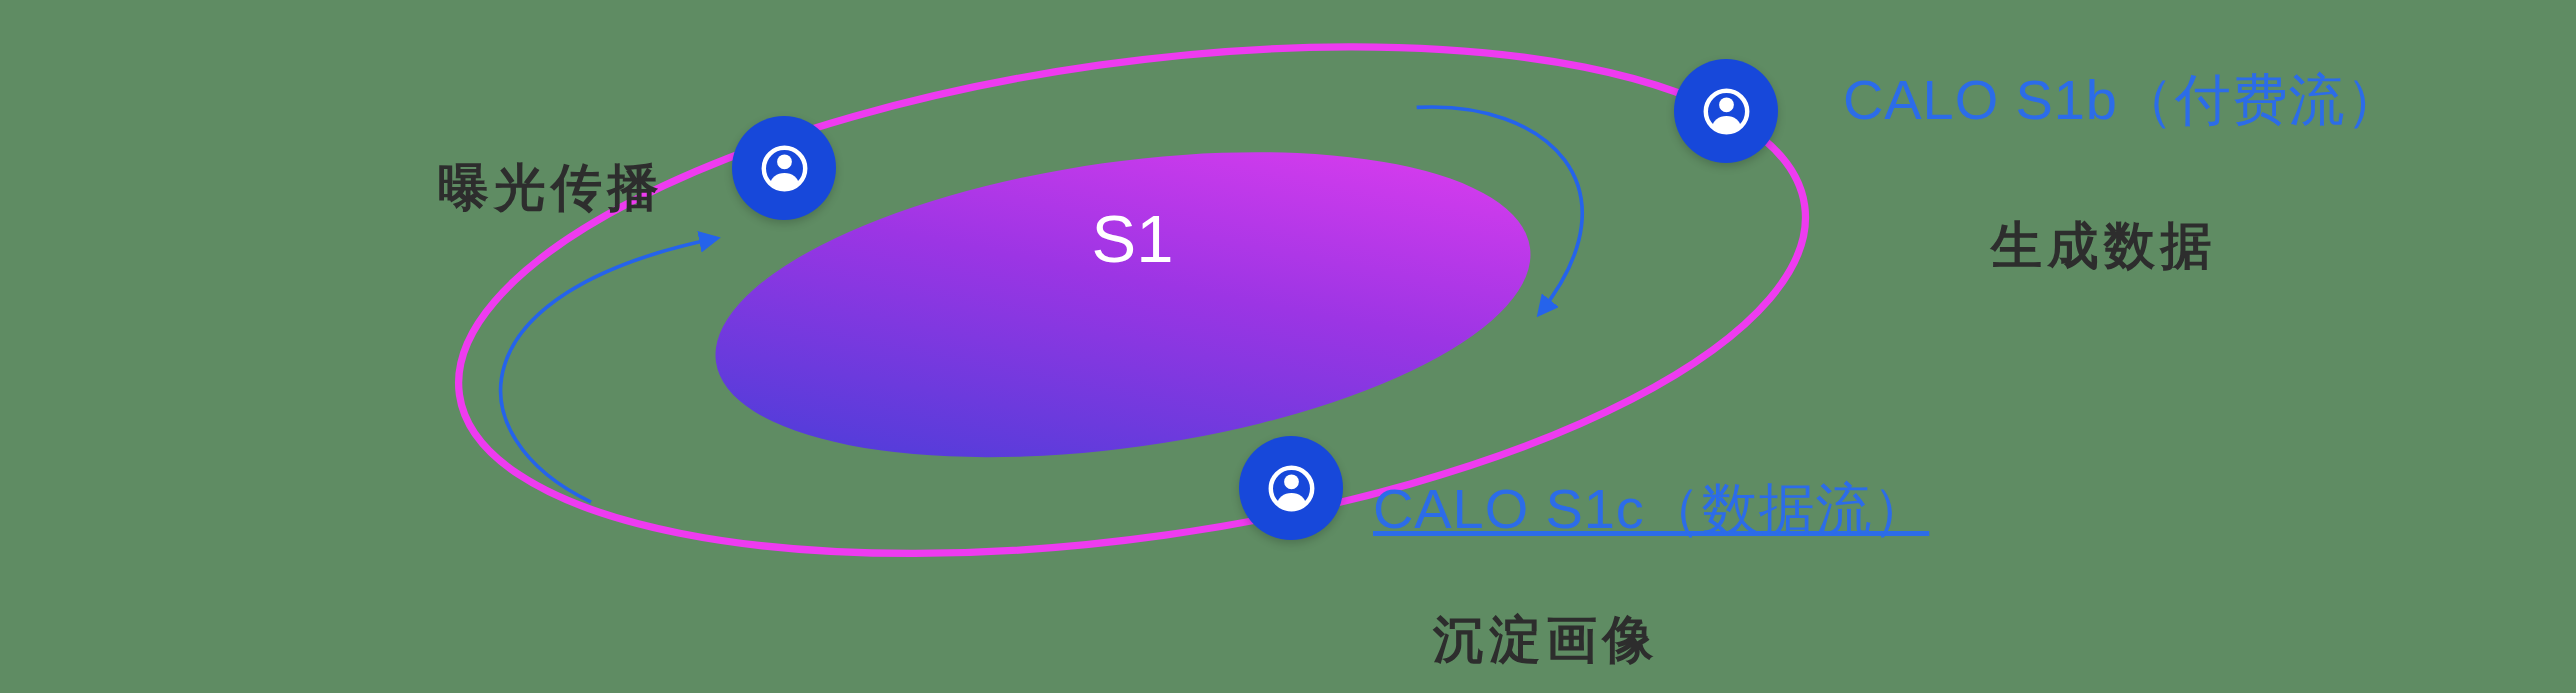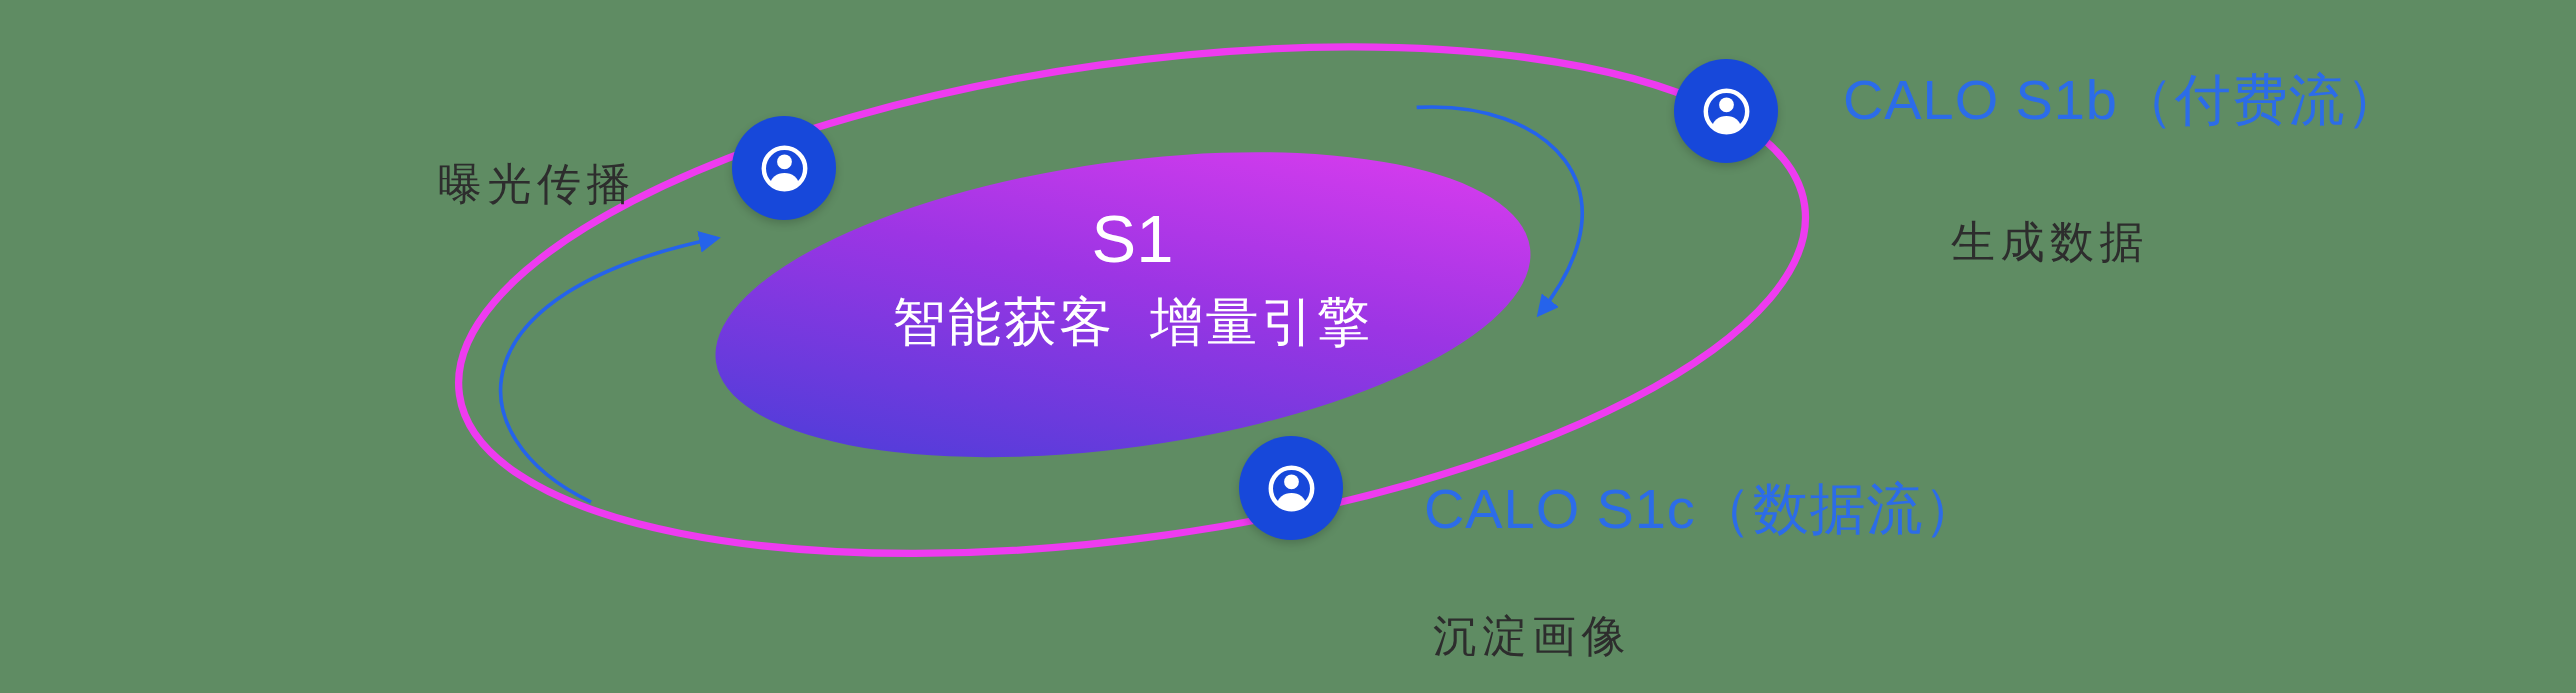--- a/index.html
+++ b/index.html
@@ -13,21 +13,21 @@
     overflow:hidden;
     background:var(--bg,#5f8c63);
   }
   .layer-svg{position:absolute;left:0;top:0;width:2576px;height:694px;}
   .label{position:absolute;white-space:nowrap;line-height:1.1;}
   .title{
     font-size:56px;font-weight:500;letter-spacing:0.9px;
     color:var(--title-blue,#2c6ce8);
   }
   .subtitle{
-    font-size:44px;font-weight:400;letter-spacing:5.5px;
+    font-size:51px;font-weight:700;letter-spacing:5.5px;
     color:var(--subtitle-dark,#2d2d2d);
   }
   .center-text{
     position:absolute;left:769px;top:204px;width:727px;
     text-align:center;color:#ffffff;
   }
   .center-title{font-size:67px;font-weight:500;line-height:1.05;}
   .center-sub{font-size:53px;font-weight:400;letter-spacing:2.7px;margin-top:12.7px;white-space:pre;}
   .node{
     position:absolute;width:104px;height:104px;border-radius:50%;
@@ -35,22 +35,22 @@
     display:flex;align-items:center;justify-content:center;
     box-shadow:0 3.6px 9px rgba(0,0,0,0.18);
   }
   .node svg{width:71px;height:71px;display:block;}
   .node-a{left:732px;top:116px;}
   .node-b{left:1674px;top:59px;}
   .node-c{left:1239px;top:436px;}
   .t-a{left:42px;top:18px;}
   .s-a{left:438px;top:160px;}
   .t-b{left:1843px;top:69px;}
-  .s-b{left:1951px;top:218px;}
-  .t-c{left:1424px;top:478px;}
+  .s-b{left:1991px;top:218px;}
+  .t-c{left:1373px;top:478px;text-decoration:underline;}
   .s-c{left:1433px;top:591px;margin-top:21px;}
 </style>
 </head>
 <body>
 
 <div class="canvas">
 
   <svg class="layer-svg" viewBox="0 0 2833 763">
     <defs>
       <linearGradient id="coreGrad" x1="0" y1="1" x2="1" y2="0">
@@ -67,21 +67,20 @@
 
     <ellipse cx="1235" cy="335" rx="452" ry="157" transform="rotate(-8 1235 335)" fill="url(#coreGrad)"></ellipse>
 
     <path d="M 650 552 C 500 480 500 320 788 262" fill="none" style="stroke:var(--arrow-blue,#2563eb)" stroke-width="4" marker-end="url(#arrowHead)"></path>
 
     <path d="M 1558 118 C 1700 110 1805 205 1693 345" fill="none" style="stroke:var(--arrow-blue,#2563eb)" stroke-width="4" marker-end="url(#arrowHead)"></path>
   </svg>
 
   <div class="center-text">
     <div class="center-title">S1</div>
-    <div class="center-sub">智能获客  增量引擎</div>
   </div>
 
   <div class="node node-a">
     <svg viewBox="0 0 48 48">
       <defs>
           <clipPath id="clipA">
             <circle cx="24" cy="24" r="13.4"></circle>
           </clipPath>
         </defs>
       <circle cx="24" cy="24" r="14" fill="none" stroke="#ffffff" stroke-width="3"></circle>

